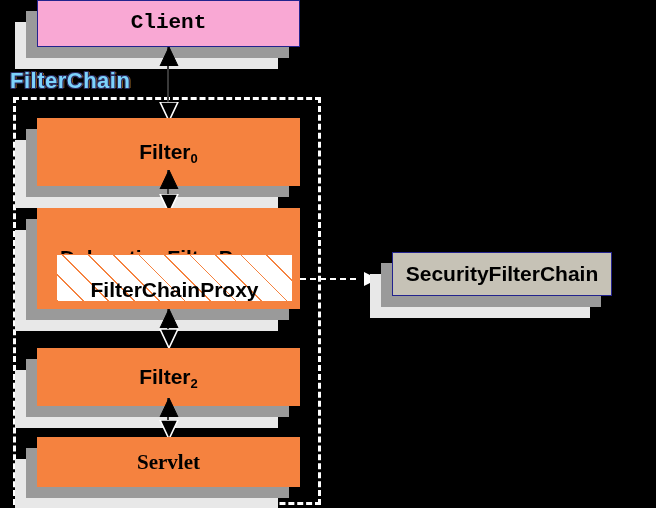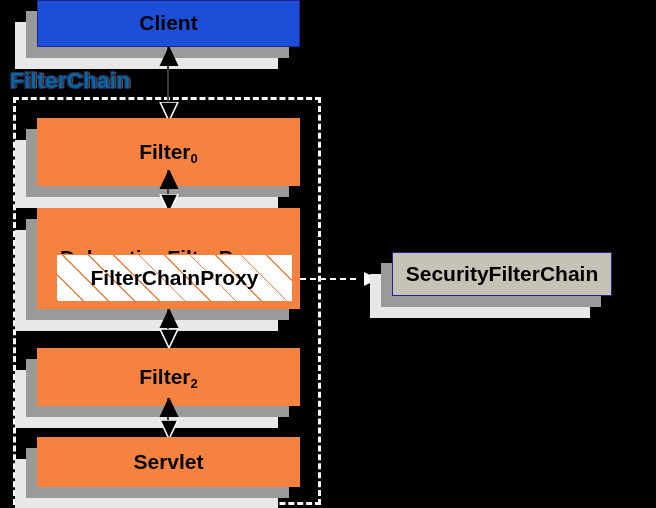--- a/index.html
+++ b/index.html
@@ -42,22 +42,23 @@
   .node .label {
     font-weight: bold;
     color: #000000;
     text-align: center;
     line-height: 1.05;
     white-space: nowrap;
   }
 
   
   .face-client {
-    background: #1d4ed8;
+    background: #f9a8d4;
     border: 1px solid #23238e;
+    font-family: Liberation Mono, monospace;
   }
   .face-orange {
     background: #f5823f;
     border: 1px solid #f5823f;
   }
   .face-gray {
     background: #c6c2b6;
     border: 1px solid #23238e;
   }
 
@@ -80,30 +81,30 @@
     bottom: 6px;
     height: 48px;
     box-sizing: border-box;
     border: 1px solid #f5823f;
     background-color: #ffffff;
     background-image: repeating-linear-gradient(
         45deg,
         #f5823f 0px, #f5823f 1.2px,
         rgba(255,255,255,0) 1.2px, rgba(255,255,255,0) 18px);
     display: flex;
-    align-items: center;
+    align-items: flex-end;
     justify-content: center;
   }
 
   
   .t-client  { font-size: 21px; }
   .t-filter  { font-size: 21px; }
   .t-dfp     { font-size: 21px; }
   .t-fcp     { font-size: 21px; }
-  .t-servlet { font-size: 21px; }
+  .t-servlet { font-size: 21px; font-family: Liberation Serif, serif; }
   .t-sfc     { font-size: 21px; }
   sub {
     font-size: 0.62em;
     vertical-align: baseline;
     position: relative;
     top: 0.30em;
   }
 
   
   #filterchain-box {
@@ -114,21 +115,21 @@
     height: 408px;
     box-sizing: border-box;
     border: 3px dashed #ffffff;
   }
   #filterchain-label {
     position: absolute;
     left: 10px;
     top: 68px;
     font-size: 22px;
     font-weight: bold;
-    color: #0369a1;
+    color: #7dd3fc;
     text-shadow:
       -1px -1px 0 #2b2b5e,
        1px -1px 0 #2b2b5e,
       -1px  1px 0 #2b2b5e,
        1px  1px 0 #2b2b5e,
        2px  0   0 #8a5a20;
     letter-spacing: 0.5px;
     white-space: nowrap;
   }
 

